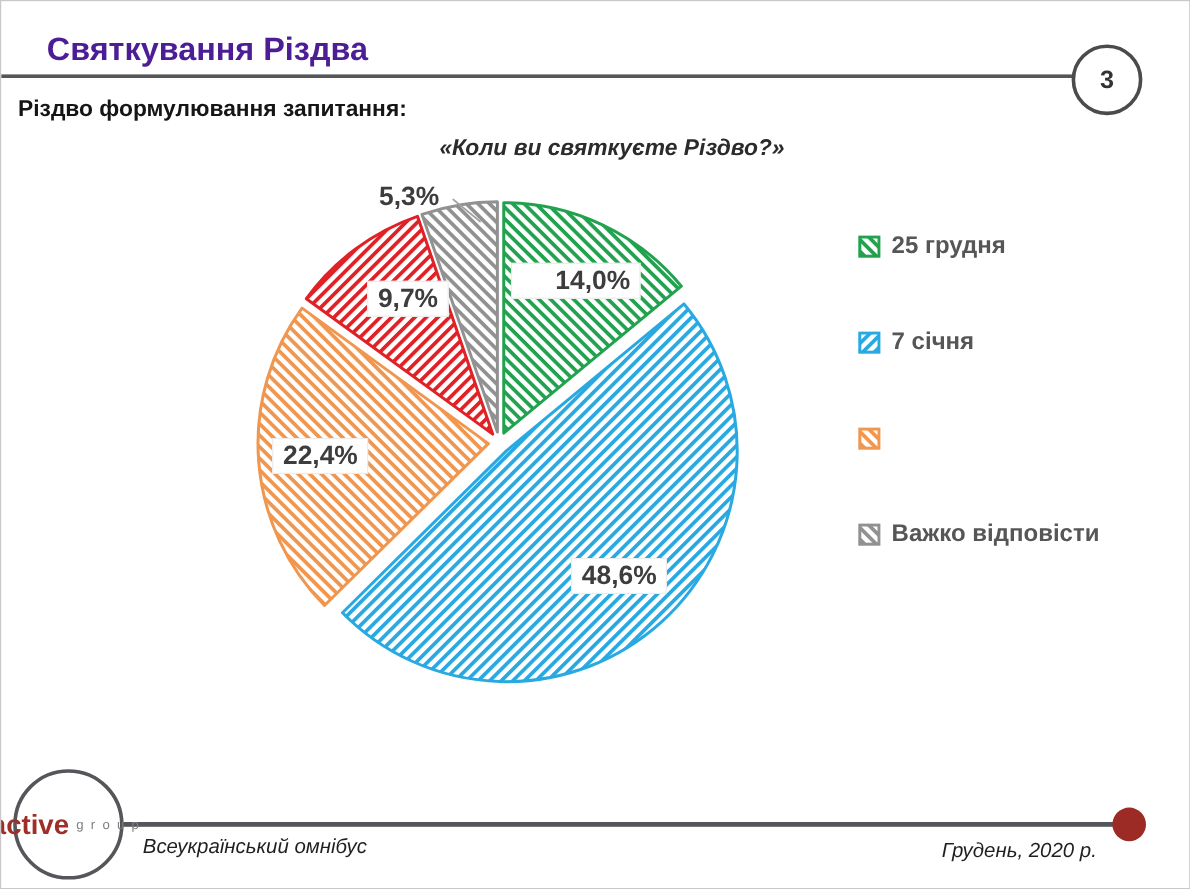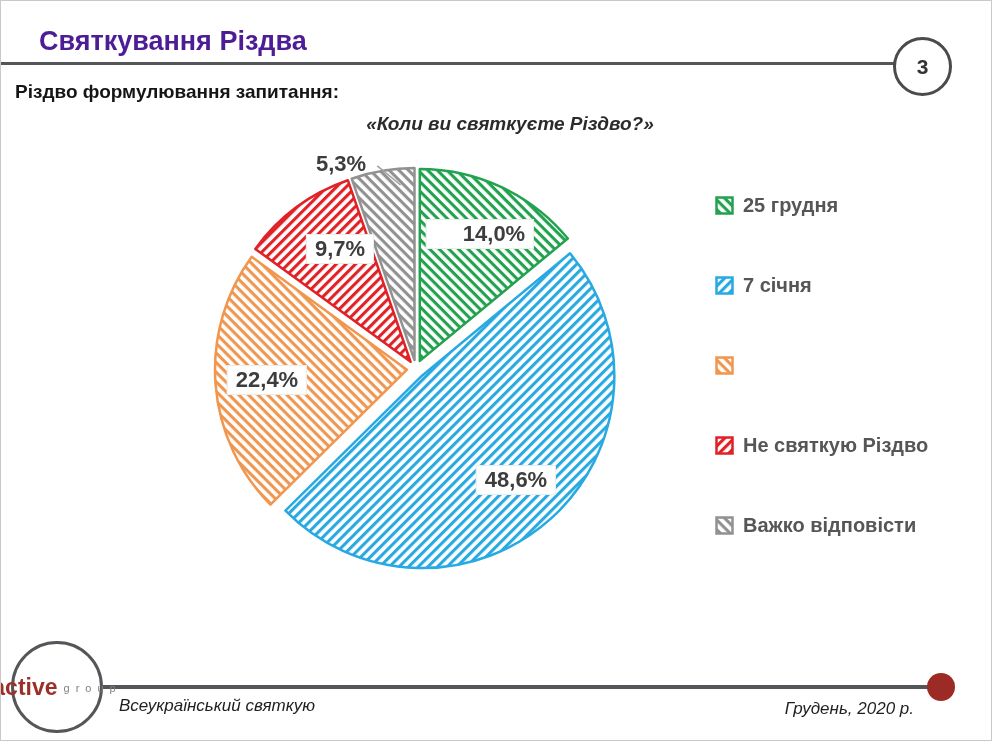--- a/index.html
+++ b/index.html
@@ -222,34 +222,28 @@
         </svg>
         <span class="legend-label">7 січня</span>
       </div>
       <div class="legend-item">
         <svg width="19" height="19">
           <rect x="1.5" y="1.5" width="16" height="16" fill="url(#hatch2)" stroke="#F0964E" stroke-width="2.5"></rect>
         </svg>
       </div>
       <div class="legend-item">
         <svg width="19" height="19">
-          <rect x="1.5" y="1.5" width="16" height="16" fill="url(#hatch3)" stroke="#E02227" stroke-width="2.5"></rect>
-        </svg>
-        <span class="legend-label">Не святкую Різдво</span>
-      </div>
-      <div class="legend-item">
-        <svg width="19" height="19">
           <rect x="1.5" y="1.5" width="16" height="16" fill="url(#hatch4)" stroke="#919191" stroke-width="2.5"></rect>
         </svg>
         <span class="legend-label">Важко відповісти</span>
       </div>
     </div>
 
   <div class="footer-line"></div>
   <div class="footer-dot"></div>
   <div class="logo-circle">
     <span class="logo-word">active</span>
     <span class="logo-sub">group</span>
   </div>
-  <div class="footer-left">Всеукраїнський святкую</div>
+  <div class="footer-left">Всеукраїнський омнібус</div>
   <div class="footer-right">Грудень, 2020 р.</div>
 
 </div>
 
 </body></html>

